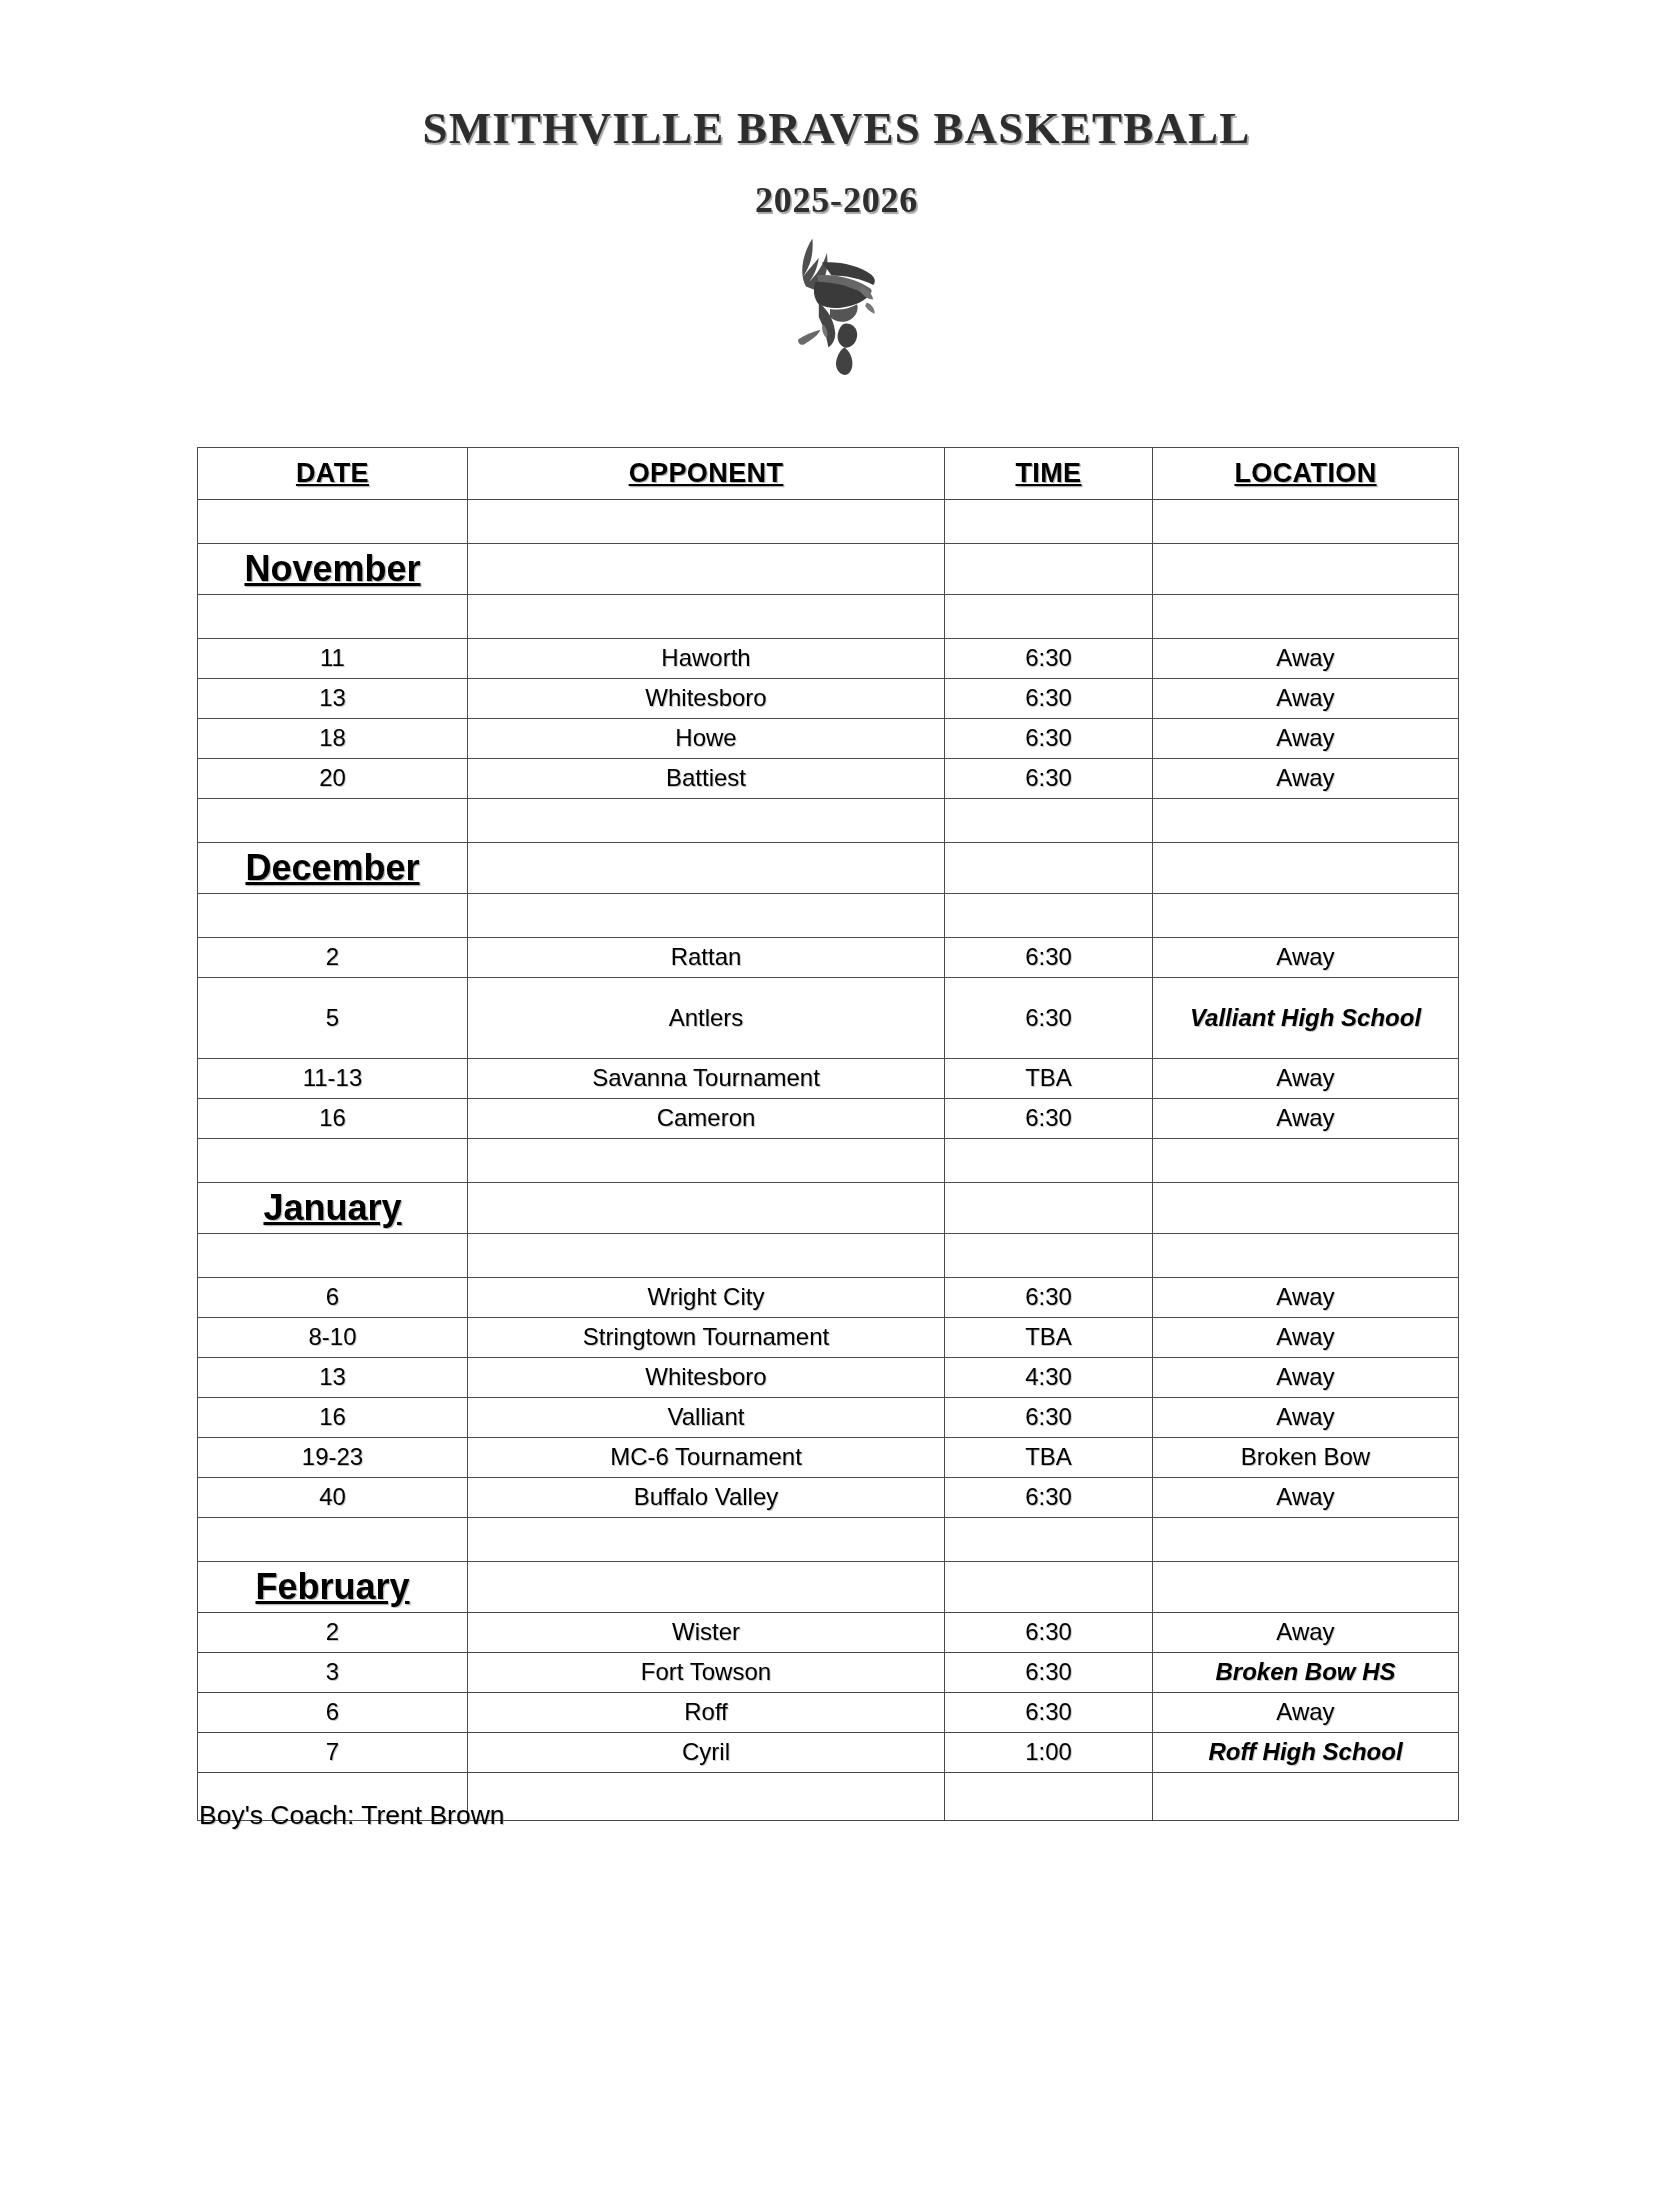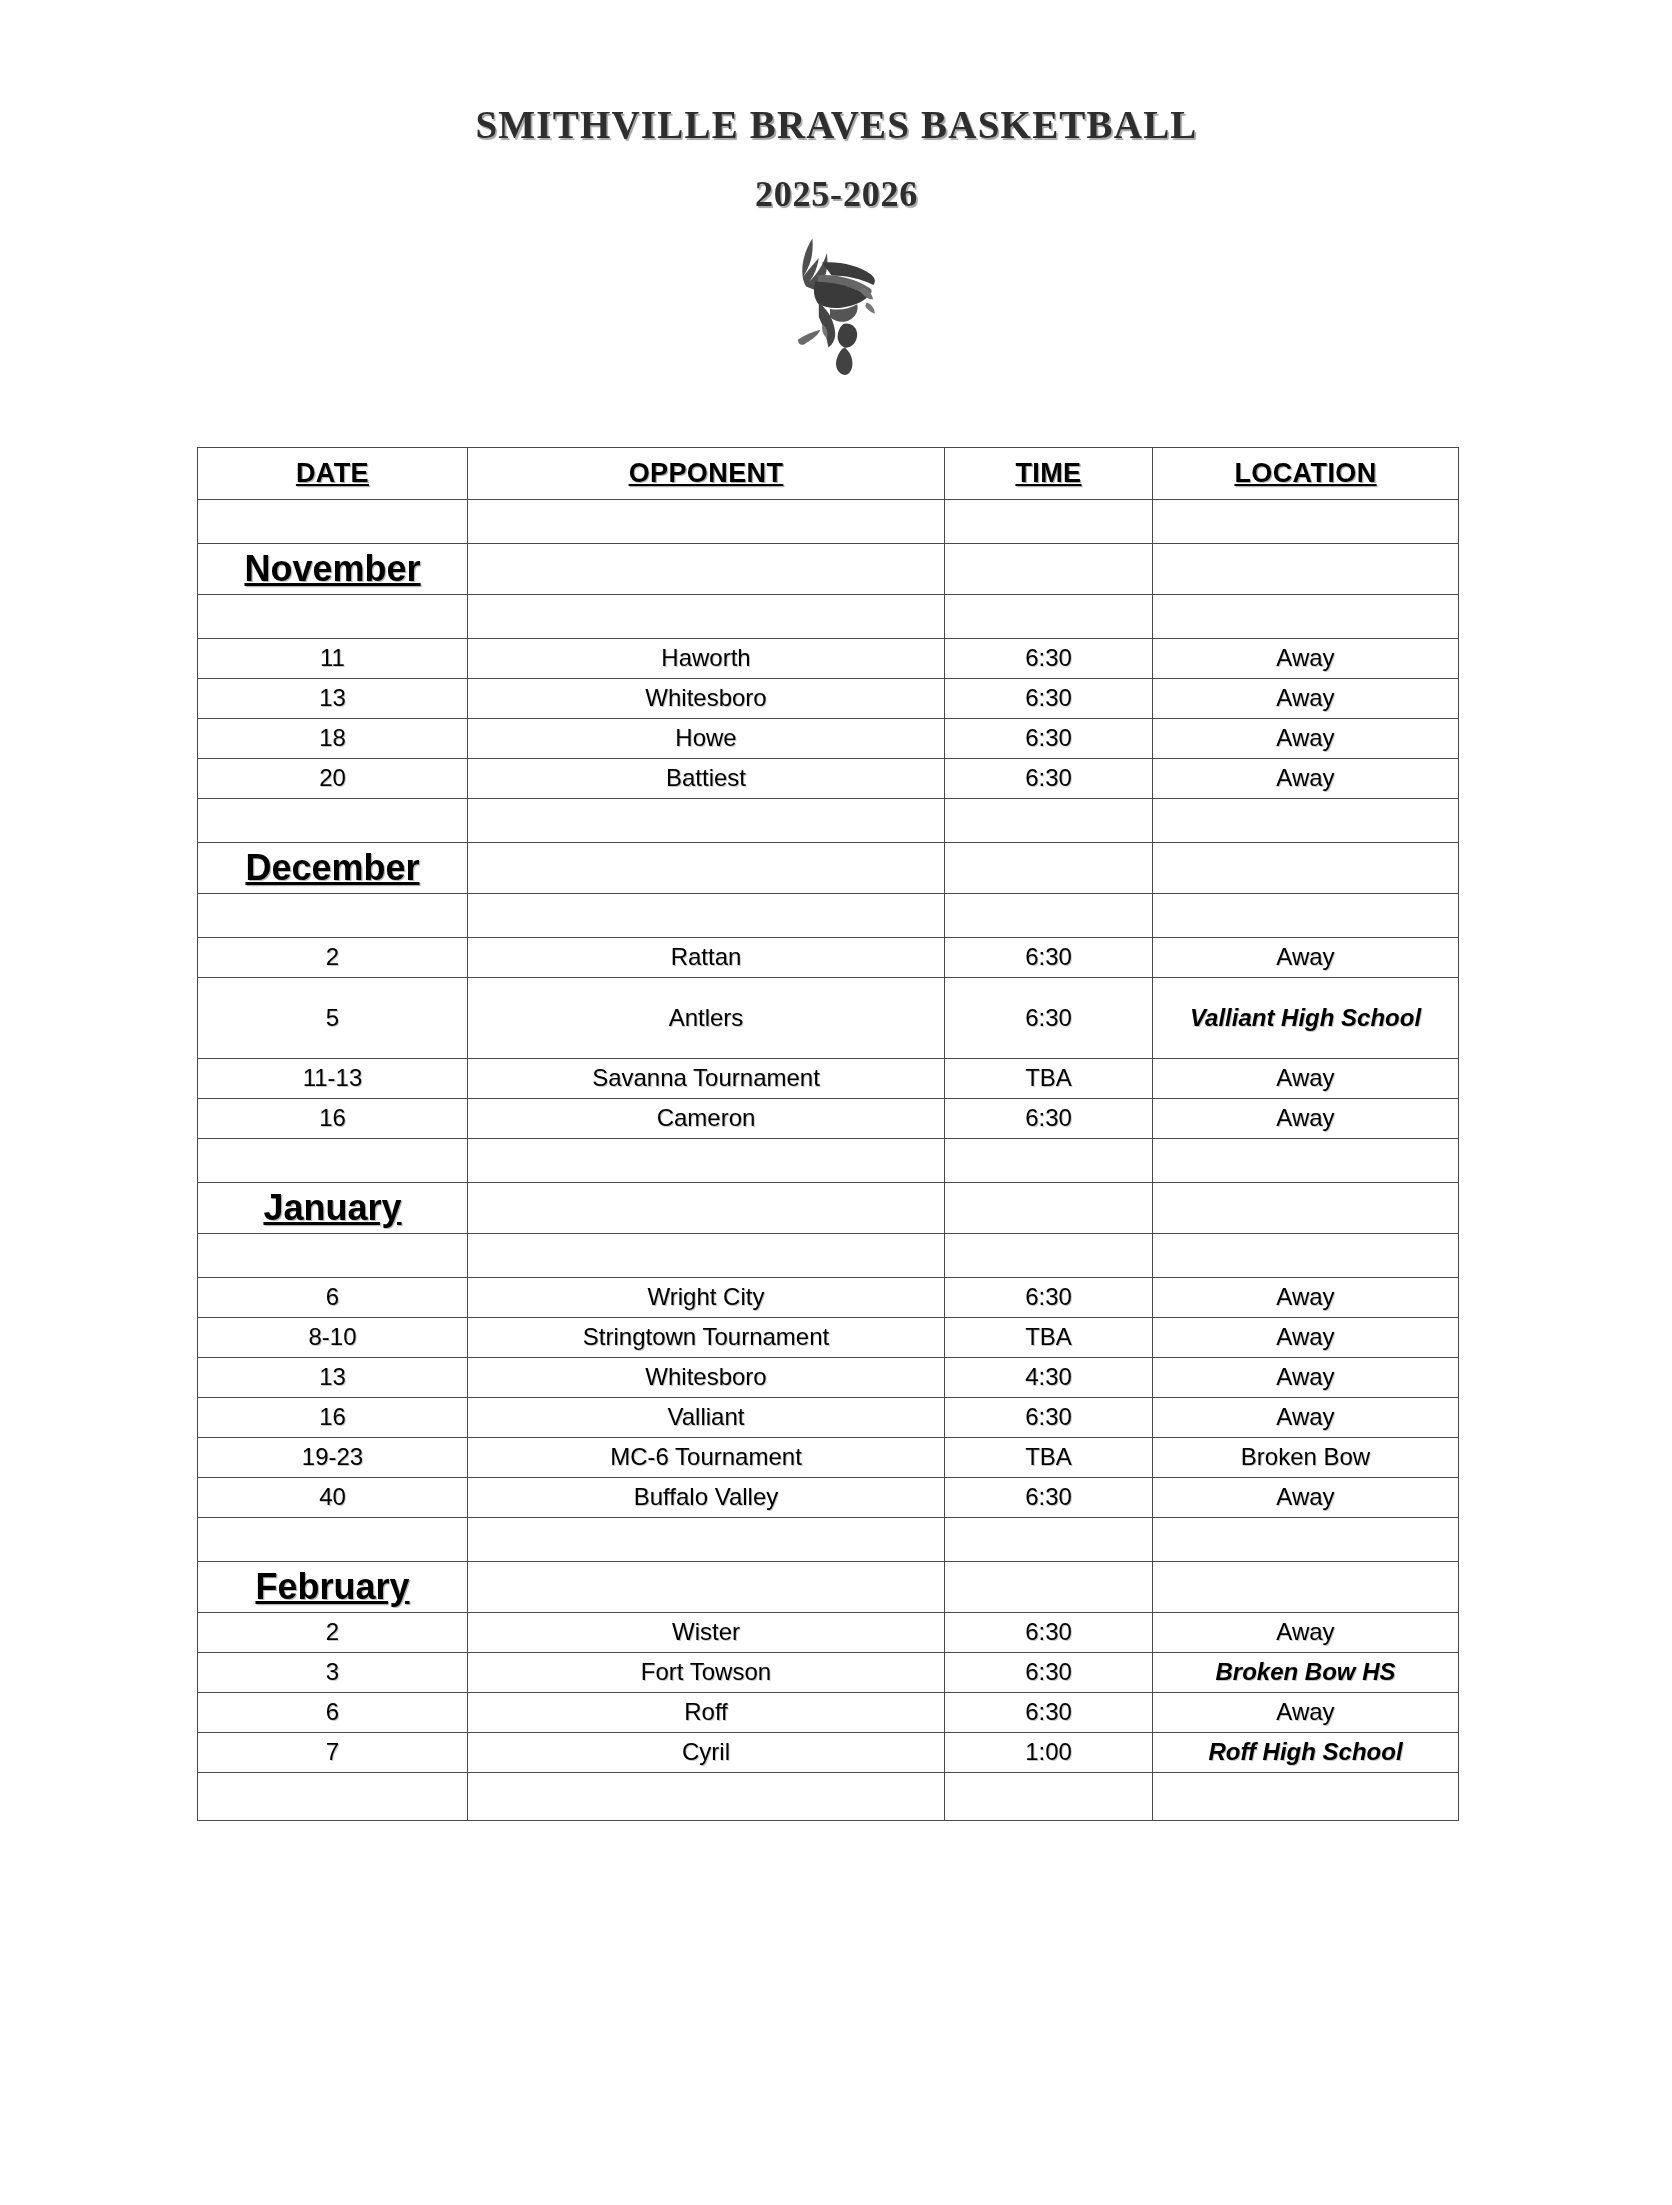--- a/index.html
+++ b/index.html
@@ -28,21 +28,21 @@
   .title-block {
     position: absolute;
     left: 0;
     top: 103px;
     width: 1673px;
     text-align: center;
   }
   .title-line1 {
     font-family: "Liberation Serif", serif;
     font-weight: bold;
-    font-size: 39px;
+    font-size: 45px;
     letter-spacing: 1.2px;
     color: #2e2e2e;
     text-shadow: 1.6px 1.6px 0.8px rgba(120,120,120,0.65);
     line-height: 1.12;
     white-space: nowrap;
   }
   .title-line2 {
     font-family: "Liberation Serif", serif;
     font-weight: bold;
     font-size: 36px;
@@ -366,16 +366,17 @@
       <tr class="r-endblank">
           <td></td>
           <td></td>
           <td></td>
           <td></td>
         </tr>
     </tbody>
   </table>
 
   <div class="footer">
+    <div class="footer-line">Boy's Coach:  Trent Brown</div>
   </div>
 
 </div>
 
 
 </body></html>

